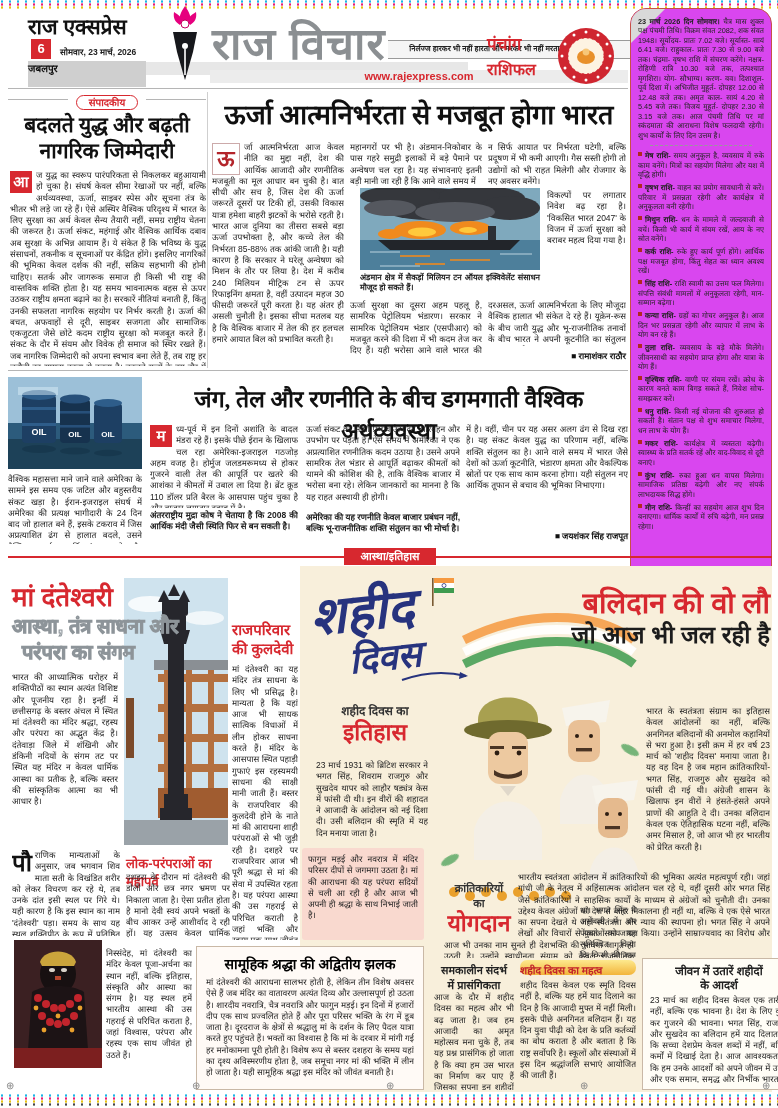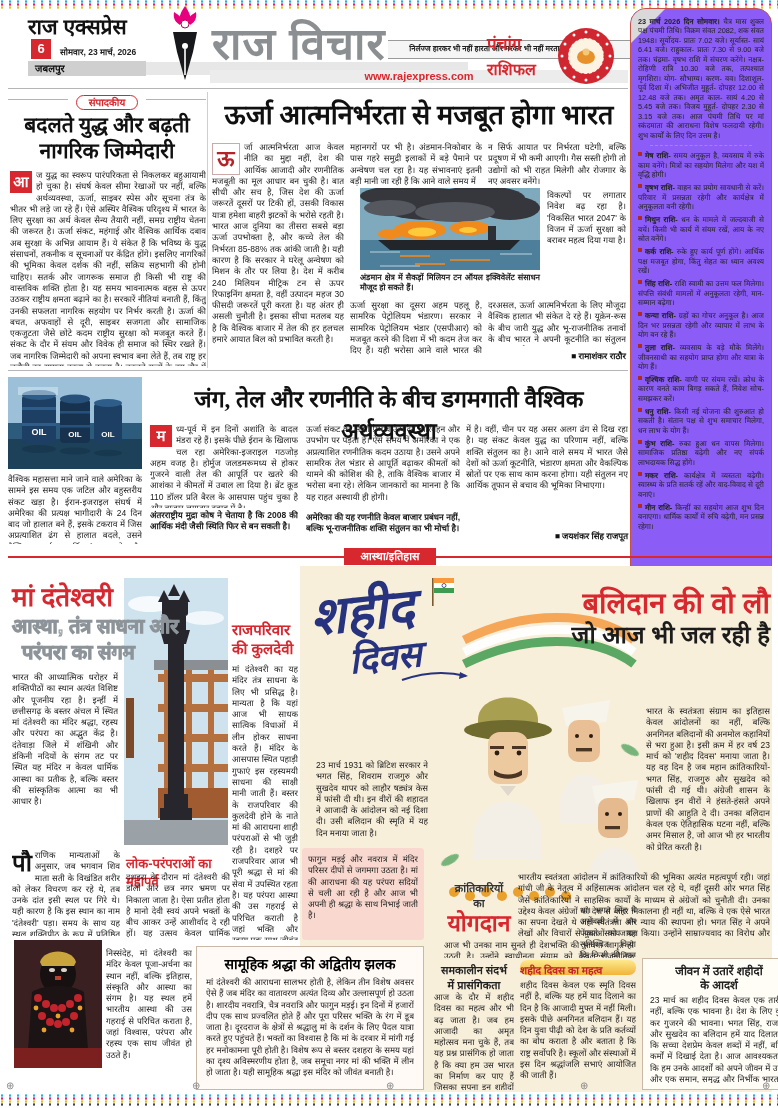--- a/index.html
+++ b/index.html
@@ -40,21 +40,21 @@
   <div class="abs" style="left:0;top:0;width:778px;">
     <div class="dotrow d-cyan"></div>
     <div class="dotrow d-mag"></div>
     <div class="dotrow d-yel"></div>
   </div>
 
   <div class="abs" style="left:28px;top:12px;font-size:21px;font-weight:bold;color:#111;">राज एक्सप्रेस</div>
   <div class="abs" style="left:31px;top:39px;width:20px;height:20px;background:#d7282f;color:#fff;font-weight:bold;font-size:13px;line-height:20px;text-align:center;">6</div>
   <div class="abs" style="left:60px;top:46px;font-size:8.5px;font-weight:bold;color:#222;">सोमवार, 23 मार्च, 2026</div>
   <div class="abs" style="left:28px;top:62px;width:440px;height:13px;background:#e7e7e7;"></div>
-  <div class="abs" style="left:28px;top:61px;width:118px;height:15px;background:#cfcfcf;font-size:10px;font-weight:bold;color:#111;line-height:15px;padding-left:7px;box-sizing:border-box;">जबलपुर</div>
+  <div class="abs" style="left:28px;top:61px;width:118px;height:26px;background:#cfcfcf;font-size:10px;font-weight:bold;color:#111;line-height:15px;box-sizing:border-box;">जबलपुर</div>
 
   <svg class="abs" style="left:164px;top:4px;" width="42" height="80" viewBox="0 0 42 80">
     <path d="M21 2 C17 8 14 13 16 20 L26 20 C28 13 25 8 21 2 Z" fill="#e6007e"></path>
     <path d="M10 8 C9 14 11 18 16 21 L18 15 C15 11 13 10 10 8 Z" fill="#e6007e"></path>
     <path d="M32 8 C33 14 31 18 26 21 L24 15 C27 11 29 10 32 8 Z" fill="#e6007e"></path>
     <circle cx="21" cy="20" r="4" fill="#fff" stroke="#c4005f" stroke-width="1"></circle>
     <path d="M9 28 L33 28 L29 48 L21 76 L13 48 Z" fill="#17181c"></path>
     <circle cx="21" cy="42" r="3" fill="#fff"></circle>
     <rect x="20.2" y="45" width="1.6" height="26" fill="#fff"></rect>
   </svg>
@@ -87,21 +87,21 @@
         <circle cx="18" cy="9" r="1.5"></circle>
     </g>
     <circle cx="30" cy="30" r="18" fill="#fdf3e2"></circle>
     <ellipse cx="30" cy="31" rx="9" ry="7" fill="#e8902a"></ellipse>
     <circle cx="30" cy="26" r="3.4" fill="#f7c779"></circle>
     <circle cx="30" cy="30" r="18" fill="none" stroke="#cf2630" stroke-width="1" stroke-dasharray="2 3"></circle>
   </svg>
 
   <div class="abs rule" style="left:8px;top:88px;width:620px;height:1.4px;"></div>
 
-  <div class="abs" style="left:630px;top:8px;width:142px;height:594px;border:1.4px solid #c75048;border-radius:16px;box-sizing:border-box;background:#8b5cf6;overflow:hidden;">
+  <div class="abs" style="left:630px;top:8px;width:142px;height:594px;border:1.4px solid #c75048;border-radius:16px;box-sizing:border-box;background:#d946ef;overflow:hidden;">
     <svg class="abs" style="left:0;top:0;" width="34" height="34" viewBox="0 0 34 34">
       <path d="M0 0 L34 0 L0 34 Z" fill="#d9d9d9"></path>
     </svg>
     <div style="position:relative;padding:8px 7px 4px 7px;">
       <div class="tiny">
         <b>23 मार्च 2026 दिन सोमवार।</b>
         <span>चैत्र मास शुक्ल पक्ष पंचमी तिथि। विक्रम संवत 2082, शक संवत 1948। सूर्योदय- प्रातः 7.02 बजे। सूर्यास्त- सायं 6.41 बजे। राहुकाल- प्रातः 7.30 से 9.00 बजे तक। चंद्रमा- वृषभ राशि में संचरण करेंगे। नक्षत्र- रोहिणी रात्रि 10.30 बजे तक, तत्पश्चात मृगशिरा। योग- सौभाग्य। करण- बव। दिशाशूल- पूर्व दिशा में। अभिजीत मुहूर्त- दोपहर 12.00 से 12.48 बजे तक। अमृत काल- सायं 4.20 से 5.45 बजे तक। विजय मुहूर्त- दोपहर 2.30 से 3.15 बजे तक। आज पंचमी तिथि पर मां स्कंदमाता की आराधना विशेष फलदायी रहेगी। शुभ कार्यों के लिए दिन उत्तम है।</span>
       </div>
       <div style="border-top:1px dashed #999;margin:5px 12px;"></div>
       <div class="tiny">
@@ -127,24 +127,24 @@
           <div class="rashi">
           <span class="rb"></span><span class="rname">तुला राशि-</span> <span>व्यवसाय के बड़े मौके मिलेंगे। जीवनसाथी का सहयोग प्राप्त होगा और यात्रा के योग हैं।</span>
         </div>
           <div class="rashi">
           <span class="rb"></span><span class="rname">वृश्चिक राशि-</span> <span>वाणी पर संयम रखें। क्रोध के कारण बनते काम बिगड़ सकते हैं, निवेश सोच-समझकर करें।</span>
         </div>
           <div class="rashi">
           <span class="rb"></span><span class="rname">धनु राशि-</span> <span>किसी नई योजना की शुरुआत हो सकती है। संतान पक्ष से शुभ समाचार मिलेगा, धन लाभ के योग हैं।</span>
         </div>
           <div class="rashi">
+          <span class="rb"></span><span class="rname">मकर राशि-</span> <span>कार्यक्षेत्र में व्यस्तता बढ़ेगी। स्वास्थ्य के प्रति सतर्क रहें और वाद-विवाद से दूरी बनाएं।</span>
+        </div>
+          <div class="rashi">
           <span class="rb"></span><span class="rname">कुंभ राशि-</span> <span>रुका हुआ धन वापस मिलेगा। सामाजिक प्रतिष्ठा बढ़ेगी और नए संपर्क लाभदायक सिद्ध होंगे।</span>
-        </div>
-          <div class="rashi">
-          <span class="rb"></span><span class="rname">मकर राशि-</span> <span>कार्यक्षेत्र में व्यस्तता बढ़ेगी। स्वास्थ्य के प्रति सतर्क रहें और वाद-विवाद से दूरी बनाएं।</span>
         </div>
           <div class="rashi">
           <span class="rb"></span><span class="rname">मीन राशि-</span> <span>किन्हीं का सहयोग आज शुभ दिन बनाएगा। धार्मिक कार्यों में रुचि बढ़ेगी, मन प्रसन्न रहेगा।</span>
         </div>
         </div>
     </div>
   </div>
 
   <div class="abs center" style="left:8px;top:92px;width:198px;">
     <span class="pill">संपादकीय</span>
@@ -360,20 +360,24 @@
 
   <div class="abs" style="left:312px;top:582px;width:180px;transform:rotate(-6deg);color:#27337e;font-weight:bold;z-index:3;font-family:'Liberation Serif',serif;">
     <div style="font-size:52px;font-style:italic;line-height:54px;">शहीद</div>
     <div style="font-size:36px;font-style:italic;line-height:40px;margin-left:34px;">दिवस</div>
   </div>
   <svg class="abs" style="left:400px;top:668px;z-index:3;" width="70" height="18" viewBox="0 0 70 18">
     <path d="M2 12 C30 2 50 4 66 8" fill="none" stroke="#27337e" stroke-width="2"></path>
     <path d="M60 4 L68 8 L59 11 Z" fill="#27337e"></path>
   </svg>
 
+  <div class="abs" style="left:320px;top:702px;width:110px;text-align:center;z-index:3;">
+    <div style="font-size:12px;font-weight:bold;color:#333;">शहीद दिवस का</div>
+    <div style="font-size:23px;font-weight:bold;color:#d7282f;line-height:26px;">इतिहास</div>
+  </div>
   <div class="abs small" style="left:316px;top:760px;width:112px;height:84px;">23 मार्च 1931 को ब्रिटिश सरकार ने भगत सिंह, शिवराम राजगुरु और सुखदेव थापर को लाहौर षड्यंत्र केस में फांसी दी थी। इन वीरों की शहादत ने आजादी के आंदोलन को नई दिशा दी। उसी बलिदान की स्मृति में यह दिन मनाया जाता है।</div>
 
   <svg class="abs" style="left:434px;top:600px;" width="208" height="304" viewBox="0 0 208 304">
     <path d="M30 40 C90 10 160 10 200 40" fill="none" stroke="#f6993f" stroke-width="9" opacity="0.85"></path>
     <path d="M30 52 C90 22 160 22 200 52" fill="none" stroke="#ffffff" stroke-width="9" opacity="0.9"></path>
     <path d="M30 64 C90 34 160 34 200 64" fill="none" stroke="#3e9b4f" stroke-width="9" opacity="0.85"></path>
 
     <g>
       <path d="M44 120 C44 90 104 90 104 120 L104 130 L44 130 Z" fill="#a8a050"></path>
       <ellipse cx="74" cy="130" rx="44" ry="10" fill="#6f6a2e"></ellipse>

